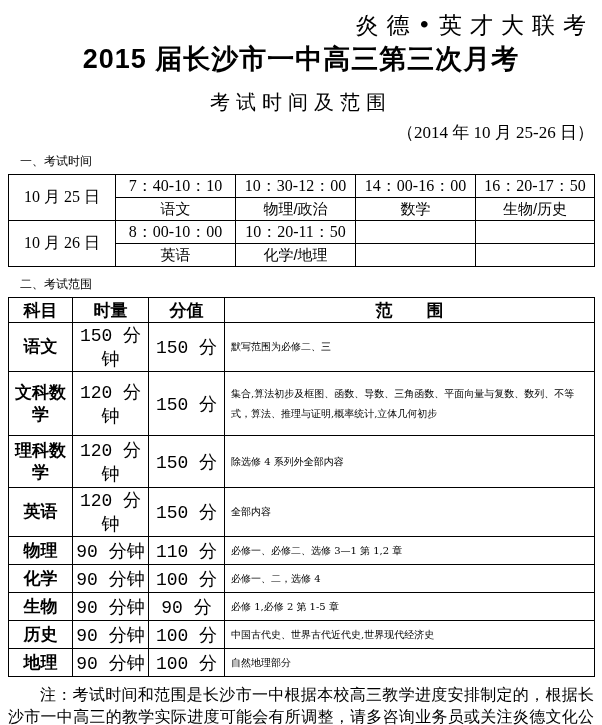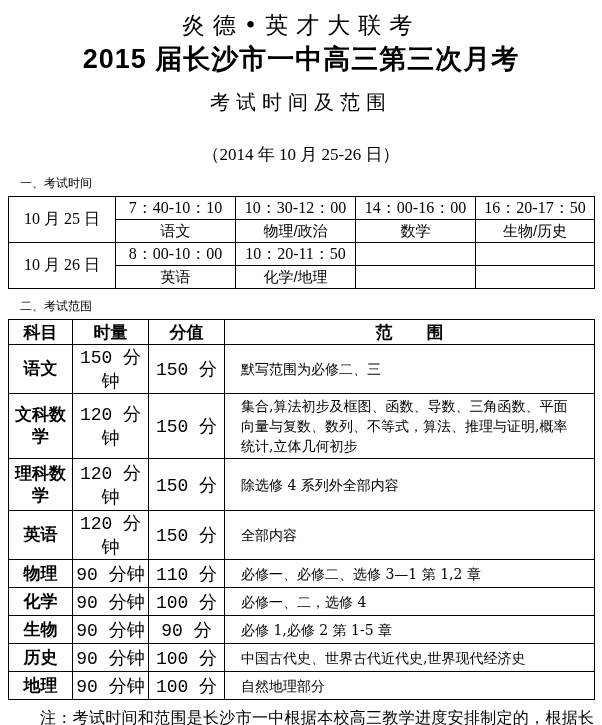--- a/index.html
+++ b/index.html
@@ -6,43 +6,43 @@
   html, body { background: #ffffff; }
   body {
     width: 602px; height: 725px;
     color: #000;
     font-family: "Liberation Serif", serif;
     overflow: hidden;
   }
   .doc { padding: 10px 8px 0 8px; }
 
   .title1 {
-    text-align: center;
+    text-align: right;
     font-size: 23px;
     letter-spacing: 8px;
     font-family: "DejaVu Serif", serif;
   }
   .title2 {
     text-align: center;
     font-size: 27px;
     font-weight: bold;
     font-family: "Liberation Sans", sans-serif;
     letter-spacing: 1px;
   }
   .subtitle {
     text-align: center;
     font-size: 20px;
     letter-spacing: 6px;
     margin-top: 12px;
     font-family: "DejaVu Serif", serif;
   }
   .dateline {
-    text-align: center;
+    text-align: right;
     font-size: 17px;
-    margin-top: 27px;
+    margin-top: 5px;
   }
   .seclabel {
     font-size: 12px;
     margin: 9px 0 4px 12px;
     font-family: "Liberation Sans", sans-serif;
   }
 
   table {
     border-collapse: collapse;
     width: 586px;
@@ -74,22 +74,22 @@
     font-size: 17px;
     font-weight: bold;
     font-family: "Liberation Sans", sans-serif;
     word-break: break-all;
     line-height: 22px;
     padding: 0 4px;
   }
   .t2 .num-cell { font-size: 18px; font-family: Liberation Mono, monospace; text-align: center; }
   .t2 .scope-cell {
     text-align: left;
-    font-size: 14px;
-    padding: 2px 16px;
+    font-size: 10px;
+    padding: 2px 6px;
     line-height: 20px;
     font-family: "DejaVu Serif", serif;
   }
   .h27 { height: 27px; }
   .h28 { height: 28px; }
   .h52 { height: 52px; }
   .h64 { height: 64px; margin-left: 22px; }
 
   .note {
     margin: 7px 0 0 0;

